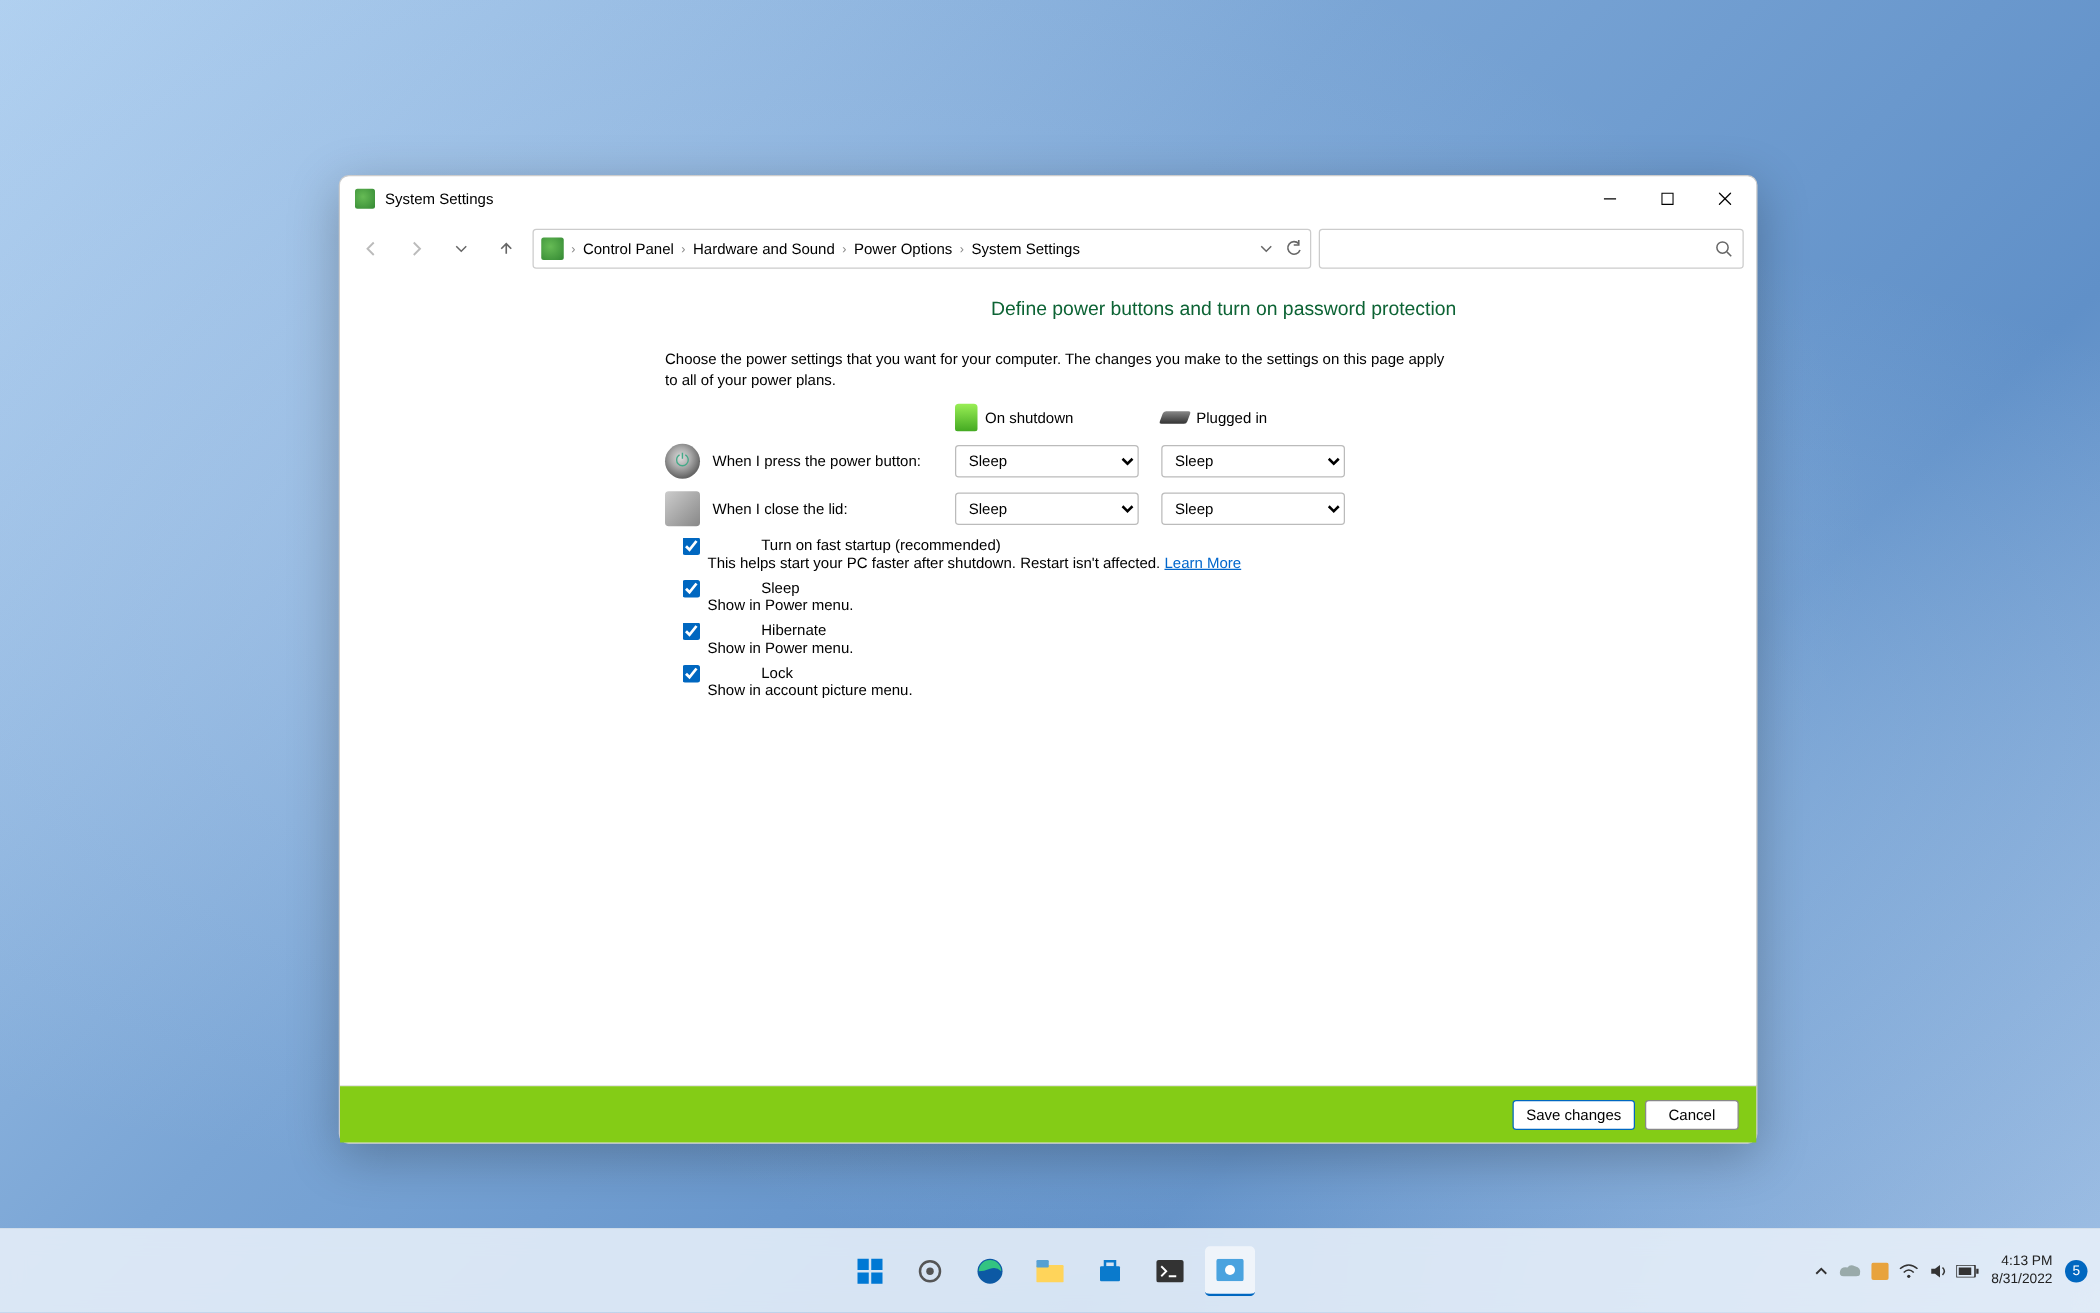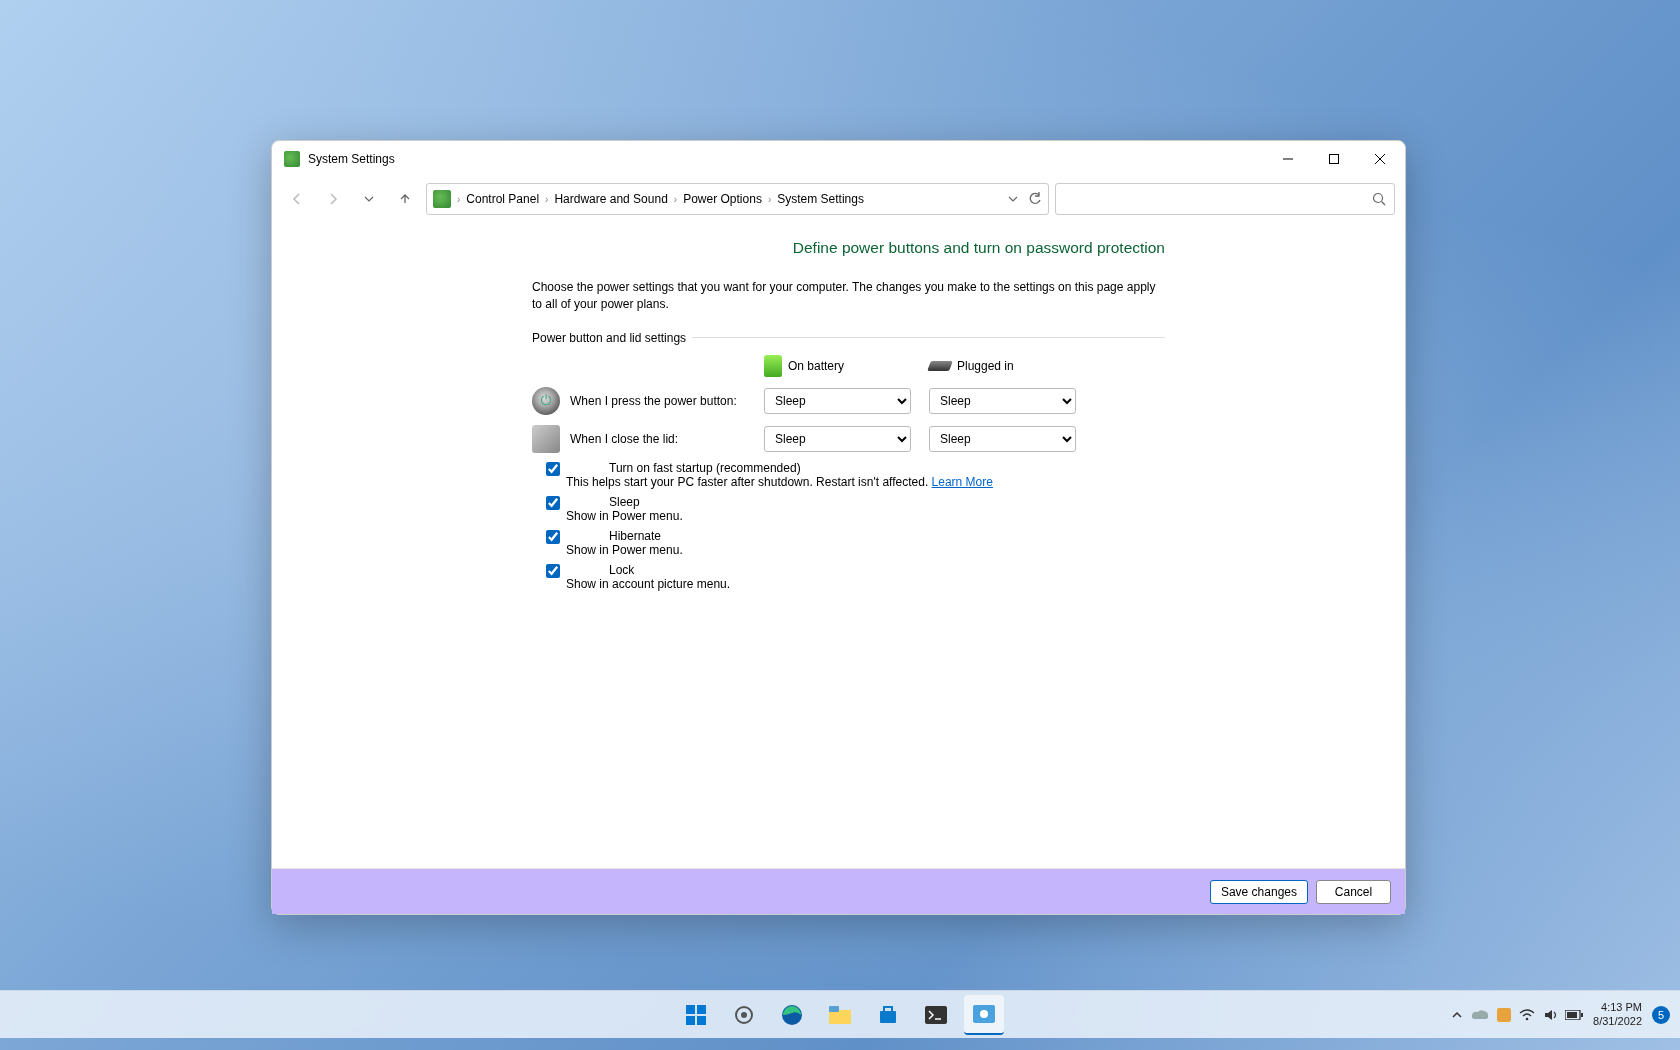--- a/index.html
+++ b/index.html
@@ -204,36 +204,36 @@
 .chk-desc { color: #000; }
 .learn-link { color: #0066cc; text-decoration: underline; cursor: pointer; }
 .footer {
   height: 46px;
   border-top: 1px solid #e5e5e5;
   display: flex;
   align-items: center;
   justify-content: flex-end;
   gap: 8px;
   padding: 0 14px;
-  background: #c4b5fd;
+  background: #84cc16;
 }
 .btn {
   min-width: 75px;
   height: 24px;
   border: 1px solid #888;
   background: #fff;
   font-size: 12px;
   padding: 0 10px;
   border-radius: 3px;
 }
 .btn.primary { border-color: #0067c0; }
 .taskbar {
   position: absolute;
-  left: 0; right: 0; bottom: 12px;
-  height: 48px;
+  left: 0; right: 0; bottom: 0;
+  height: 68px;
   background: rgba(235,242,250,0.85);
   backdrop-filter: blur(10px);
   border-top: 1px solid rgba(0,0,0,0.06);
   display: flex;
   align-items: center;
 }
 .task-center { position:absolute; left:50%; transform:translateX(-50%); display:flex; gap: 8px; }
 .task-item {
   width: 40px; height: 40px;
   display: flex; align-items:center; justify-content:center;
@@ -335,29 +335,26 @@
             <line x1="9.5" y1="9.5" x2="13" y2="13" stroke="#666" stroke-width="1.2"></line>
           </svg>
         </span>
     </div>
   </div>
 
   <div class="content">
     <div class="page-title">Define power buttons and turn on password protection</div>
     <div class="page-desc">Choose the power settings that you want for your computer. The changes you make to the settings on this page apply to all of your power plans.</div>
 
-    <div class="group-label">
-        <span>Power button and lid settings</span>
-      </div>
 
     <div class="col-headers">
       <div class="col-left"></div>
       <div class="col-mid">
         <div class="battery-icon"></div>
-        <span>On battery</span>
+        <span>On shutdown</span>
       </div>
       <div class="col-right">
         <div class="plug-icon"></div>
         <span>Plugged in</span>
       </div>
     </div>
 
     <div class="setting-row">
       <div class="row-icon power-icon"></div>
       <div class="row-label">When I press the power button:</div>

